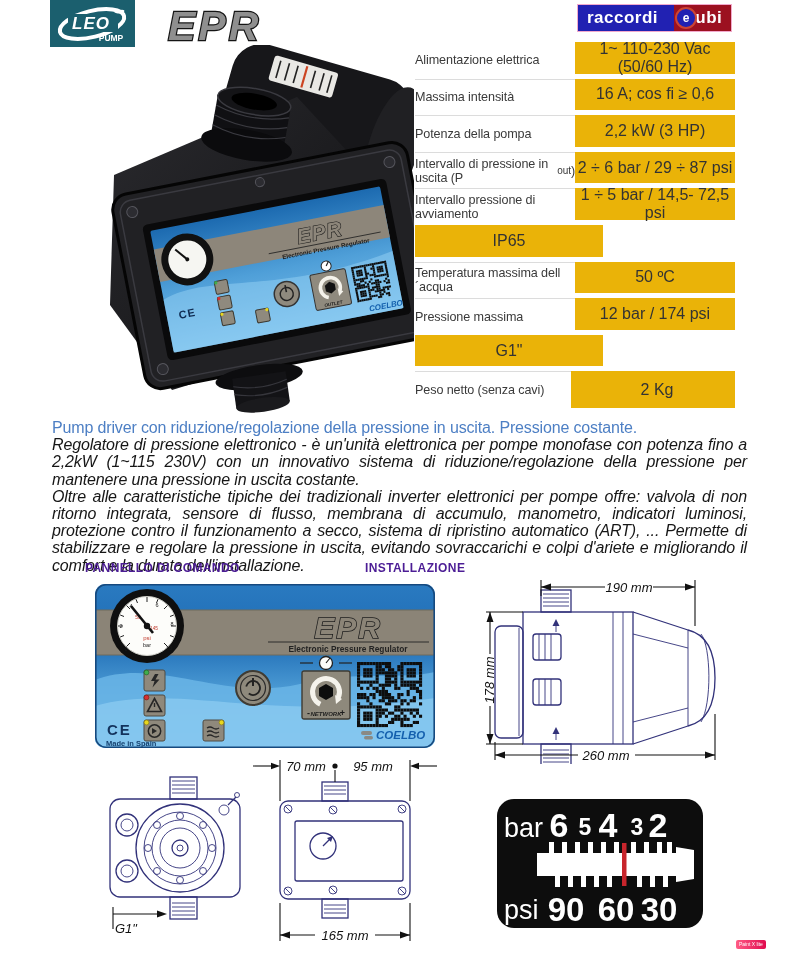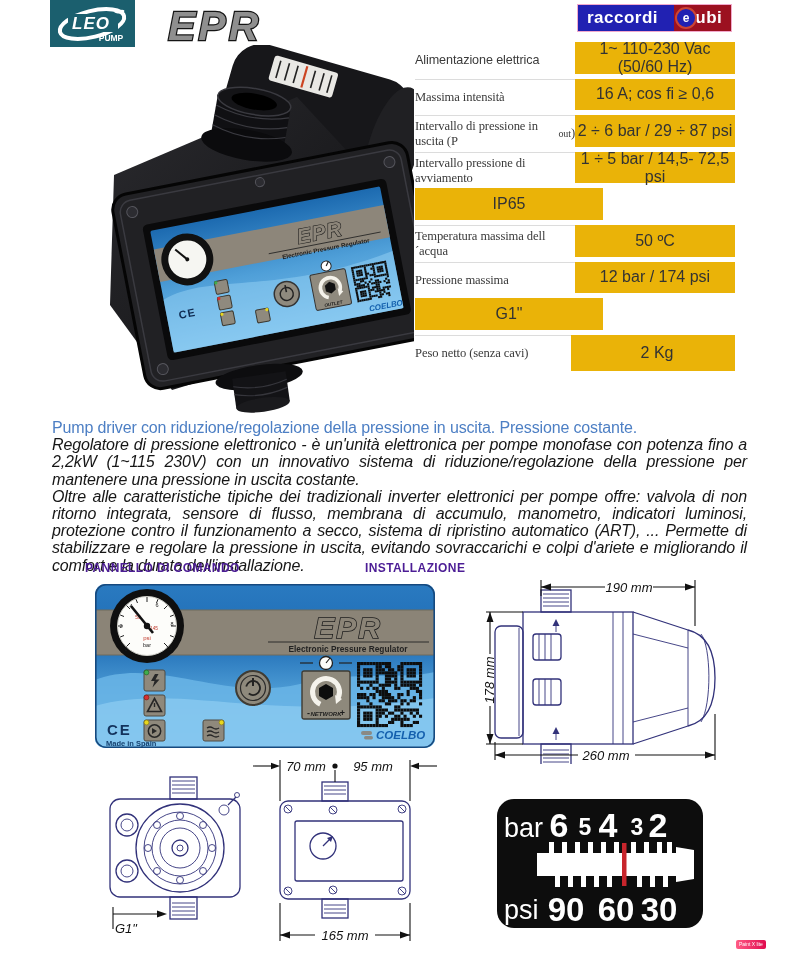--- a/index.html
+++ b/index.html
@@ -17,21 +17,21 @@
             padding:3px 9px 3px 15px;letter-spacing:.5px;}
   .rt-e{position:absolute;left:97px;top:2px;width:18px;height:18px;border-radius:50%;
         background:#2121b2;border:2px solid #cc4433;color:#fff;font-size:12px;font-weight:bold;
         display:flex;align-items:center;justify-content:center;}
 
   
   .spec-table{left:415px;top:42px;width:320px;}
   .spec-row{display:flex;height:36.6px;}
   .spec-label{width:188px;display:flex;align-items:center;font-size:12.6px;color:#3a3a3a;
               letter-spacing:-0.1px;}
-  .spec-row + .spec-row .spec-label{border-top:1px solid #dcdcdc;font-family:Liberation Serif, serif;}
+  .spec-row + .spec-row .spec-label{border-top:1px solid #dcdcdc;}
   .spec-label sub{font-size:10px;}
   .spec-value{width:188px;background:#eab308;display:flex;align-items:center;justify-content:center;
               font-size:16px;color:#333;border-bottom:5px solid #fff;text-align:center;}
   .spec-row:last-child .spec-value{border-bottom:none;padding-left:8px;}
 
   
   .description{left:52px;top:419px;width:695px;font-size:16px;line-height:17.2px;
                letter-spacing:-0.15px;}
   .desc-headline{color:#4d7fc4;}
   .desc-para{color:#161616;text-align:justify;font-style:italic;}
@@ -361,20 +361,28 @@
         </div>
       <div class="spec-value">1~ 110-230 Vac (50/60 Hz)</div>
     </div>
     <div class="spec-row">
       <div class="spec-label">
           <span>Massima intensità</span>
           <sub></sub>
           <span></span>
         </div>
       <div class="spec-value">16 A; cos fi ≥ 0,6</div>
+    </div>
+    <div class="spec-row">
+      <div class="spec-label">
+          <span>Potenza della pompa</span>
+          <sub></sub>
+          <span></span>
+        </div>
+      <div class="spec-value">2,2 kW (3 HP)</div>
     </div>
     <div class="spec-row">
       <div class="spec-label">
           <span>Intervallo di pressione in uscita (P</span>
           <sub>out</sub>
           <span>)</span>
         </div>
       <div class="spec-value">2 ÷ 6 bar / 29 ÷ 87 psi</div>
     </div>
     <div class="spec-row">

